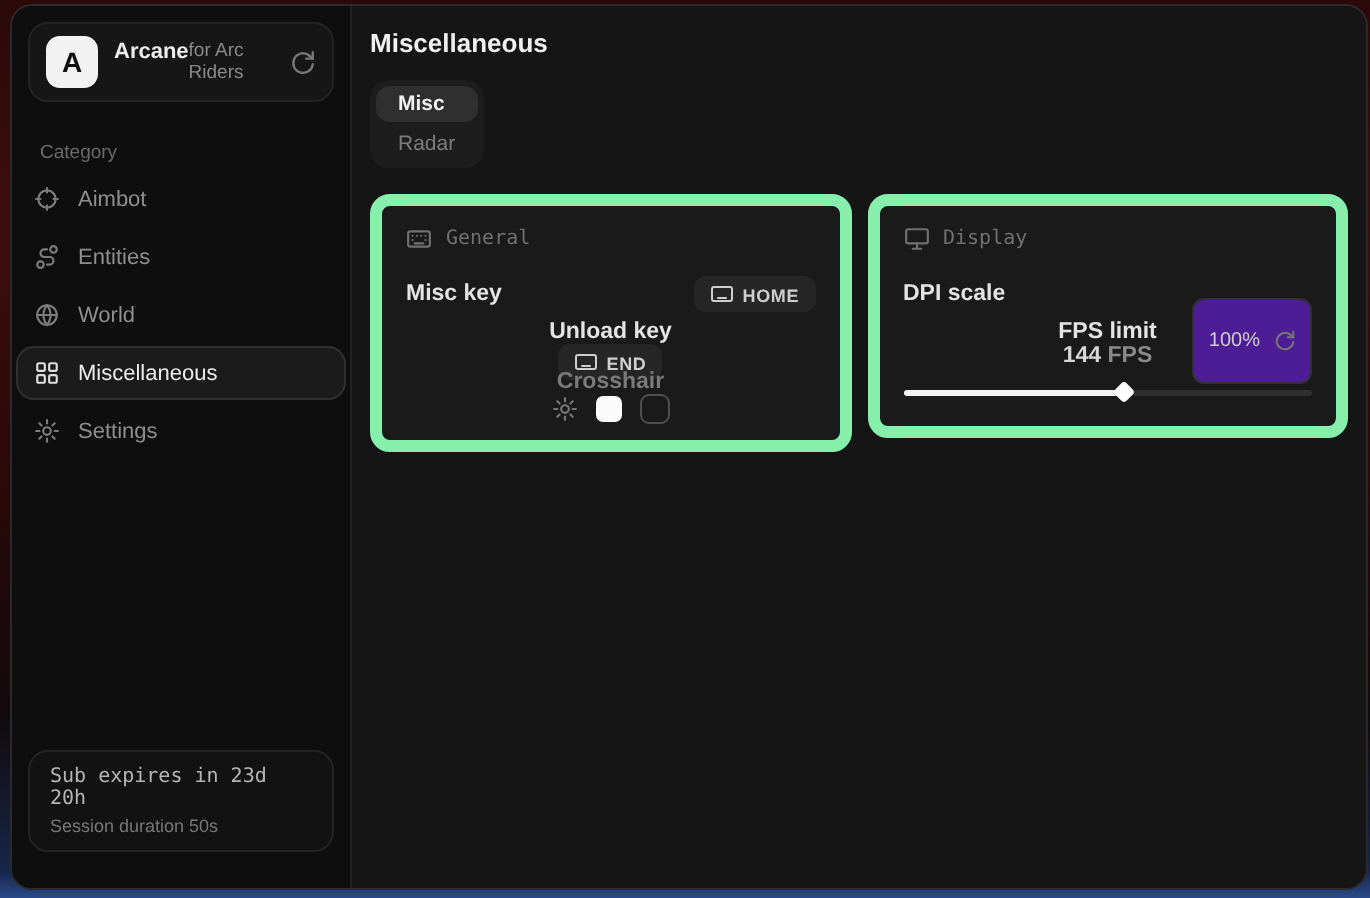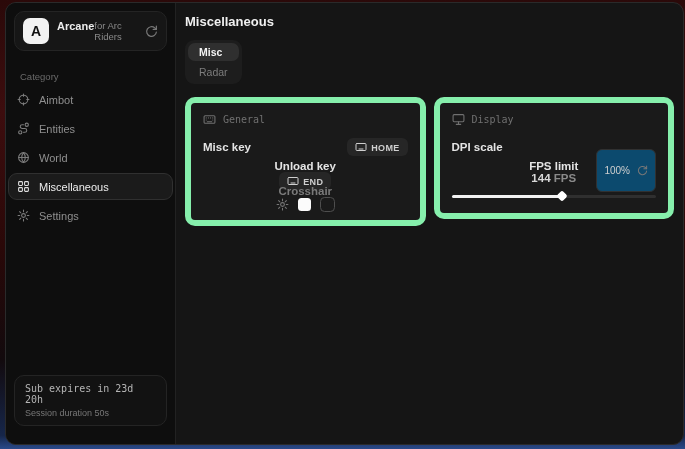--- a/index.html
+++ b/index.html
@@ -52,21 +52,21 @@
   .row + .row { margin-top:2px;flex-direction:column; }
   .row-label { color:#e4e4e4; font-size:11.5px; font-weight:bold; }
   .row-label.dim { color:#7a7a7a; }
   .keybtn { display:flex; align-items:flex-end; gap:4px; background:#262626;
     border-radius:6px; padding:3px 8px; color:#cfcfcf; font-size:9px; font-weight:bold;
     letter-spacing:.3px; cursor:pointer; }
   .ctrls { display:flex; align-items:center; gap:9px; }
   .swatch { width:13px; height:13px; background:#fbfbfb; border-radius:3.5px; cursor:pointer; }
   .checkbox { width:15px; height:15px; border:1.5px solid #4e4e4e; border-radius:4.5px;
     background:transparent; cursor:pointer; }
-  .dpi-ctrl { display:flex; align-items:center; gap:7px; background:#0c4a6e;
+  .dpi-ctrl { display:flex; align-items:center; gap:7px; background:#4c1d95;
     border:1px solid #313131; border-radius:6px; padding:15px 7px; cursor:pointer;margin-top:48px; }
   .dpi-value { color:#cfcfcf; font-size:10px; }
   .fps-value { font-size:11.5px; }
   .fps-num { color:#d8d8d8; font-weight:bold; }
   .fps-unit { color:#8a8a8a; font-weight:bold; }
   .slider { position:relative; margin-top:8px; height:10px; display:flex; align-items:center;
     cursor:pointer; }
   .slider-track { position:absolute; left:0; right:0; height:3px; border-radius:2px; background:#2f2f2f; }
   .slider-fill { position:absolute; left:0; height:3px; border-radius:2px; background:#f2f2f2; }
   .slider-handle { position:absolute; width:8px; height:8px; background:#ffffff;

